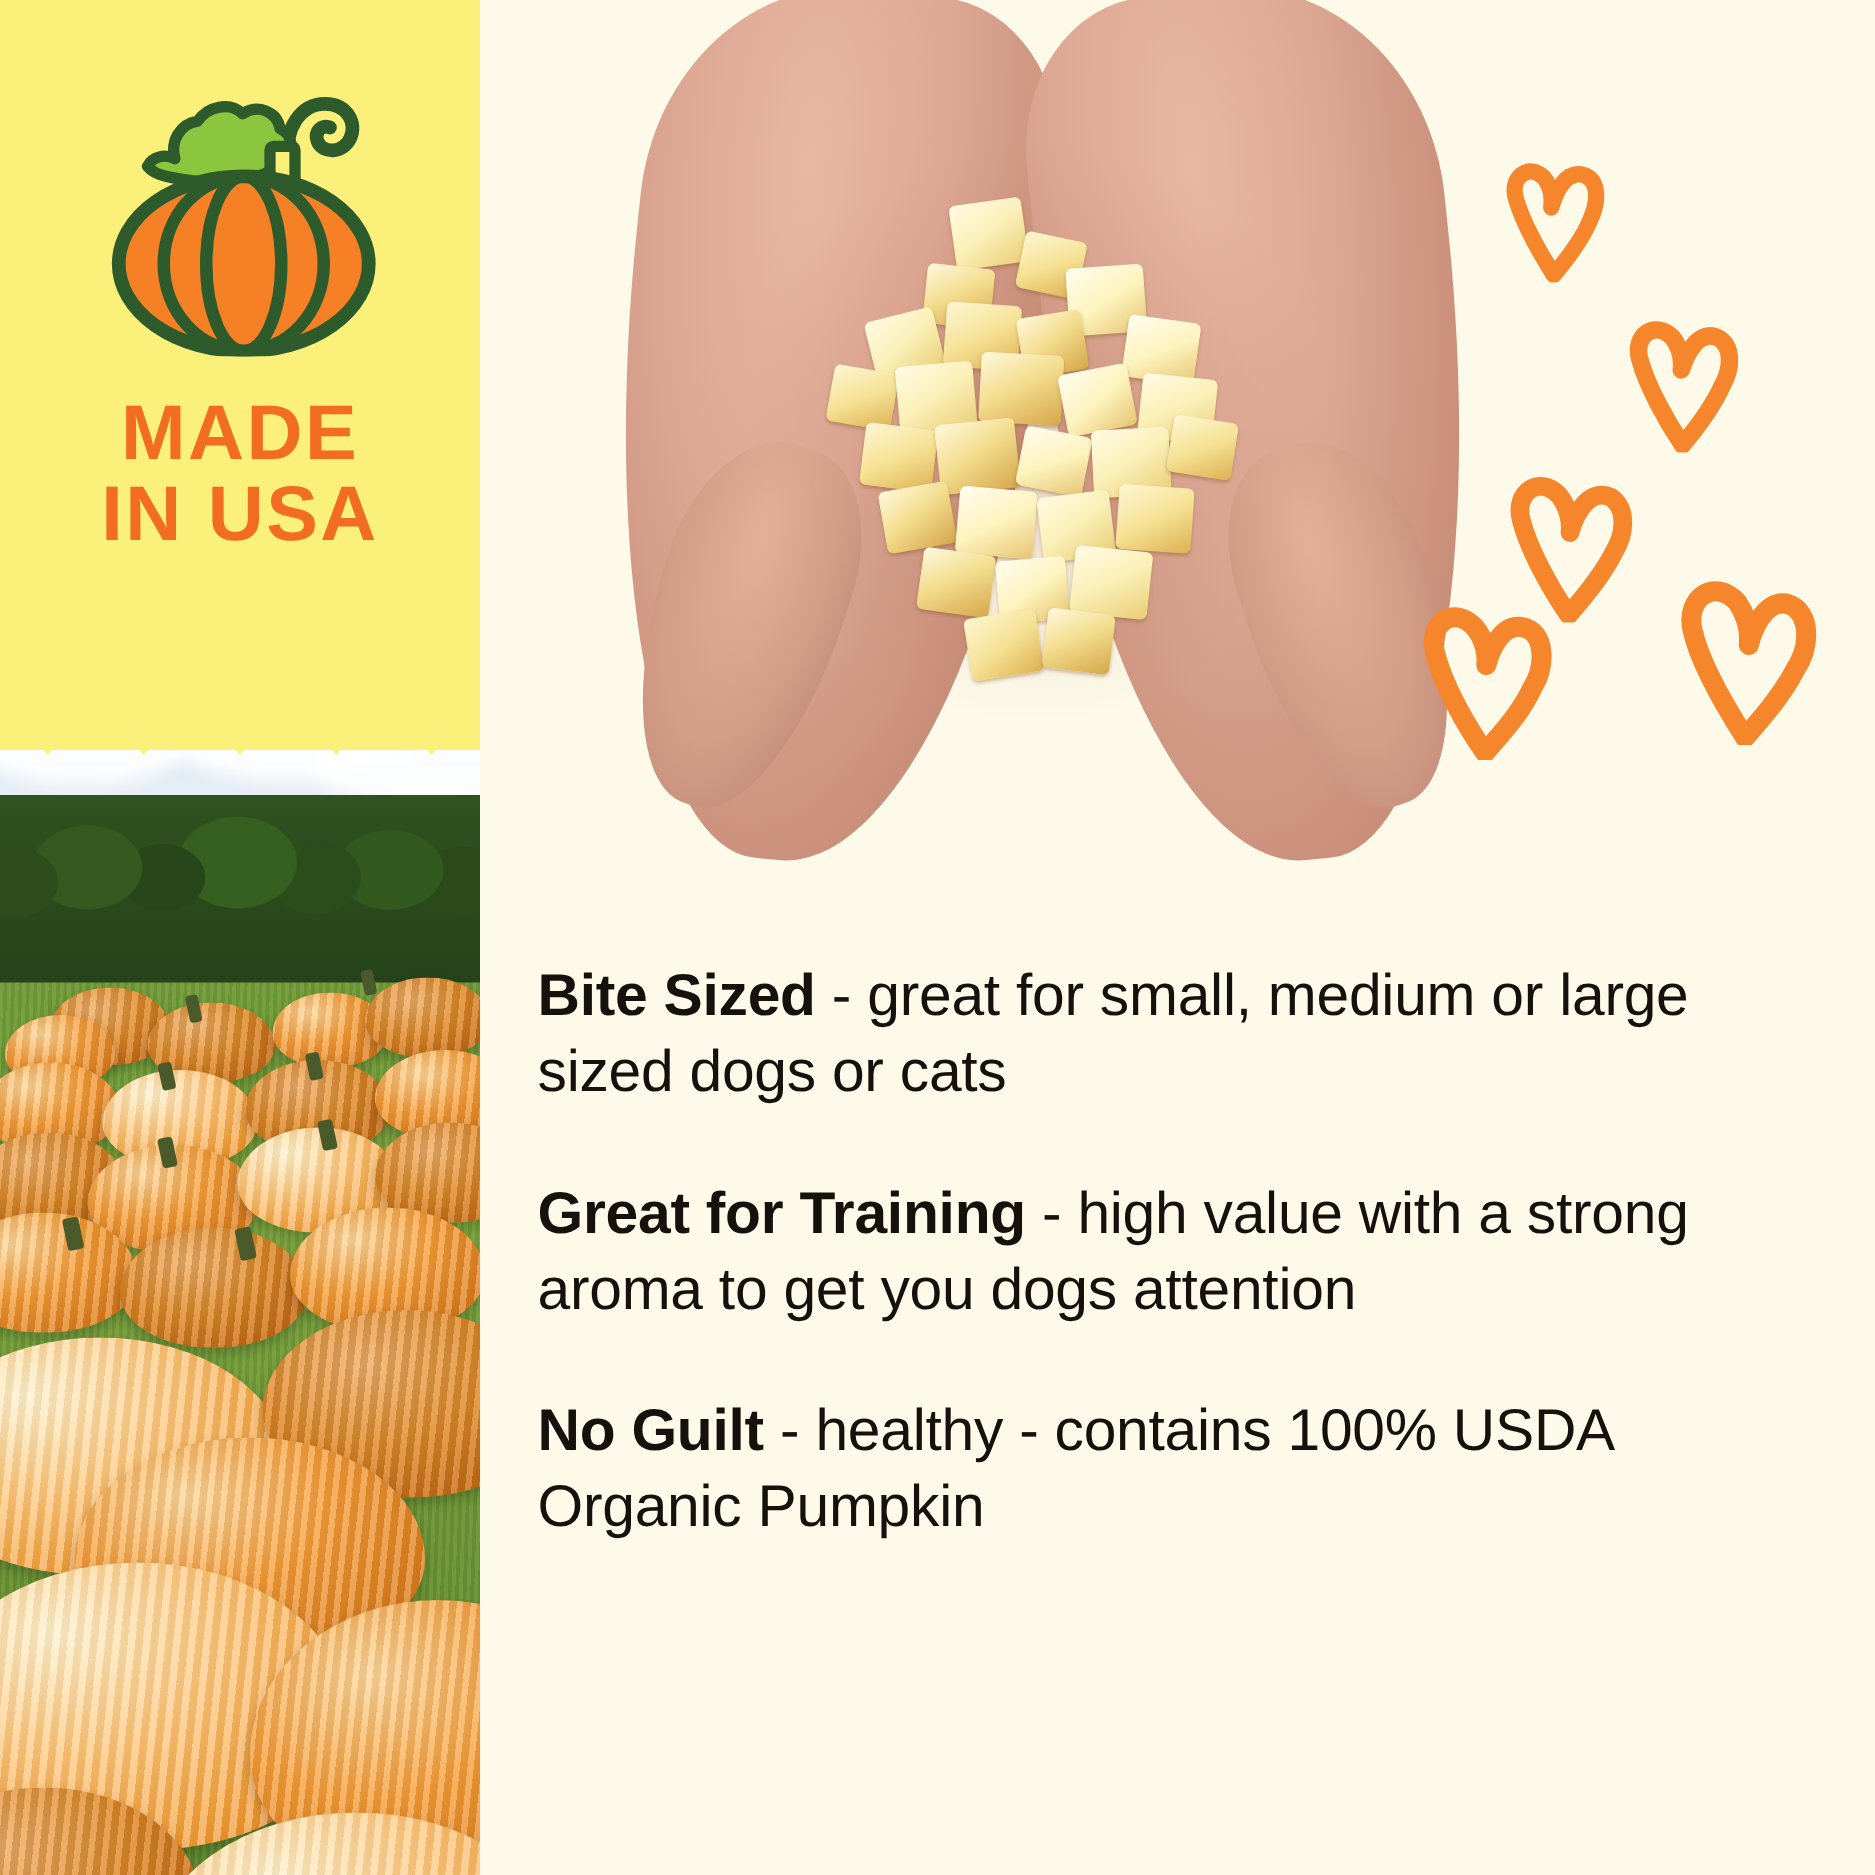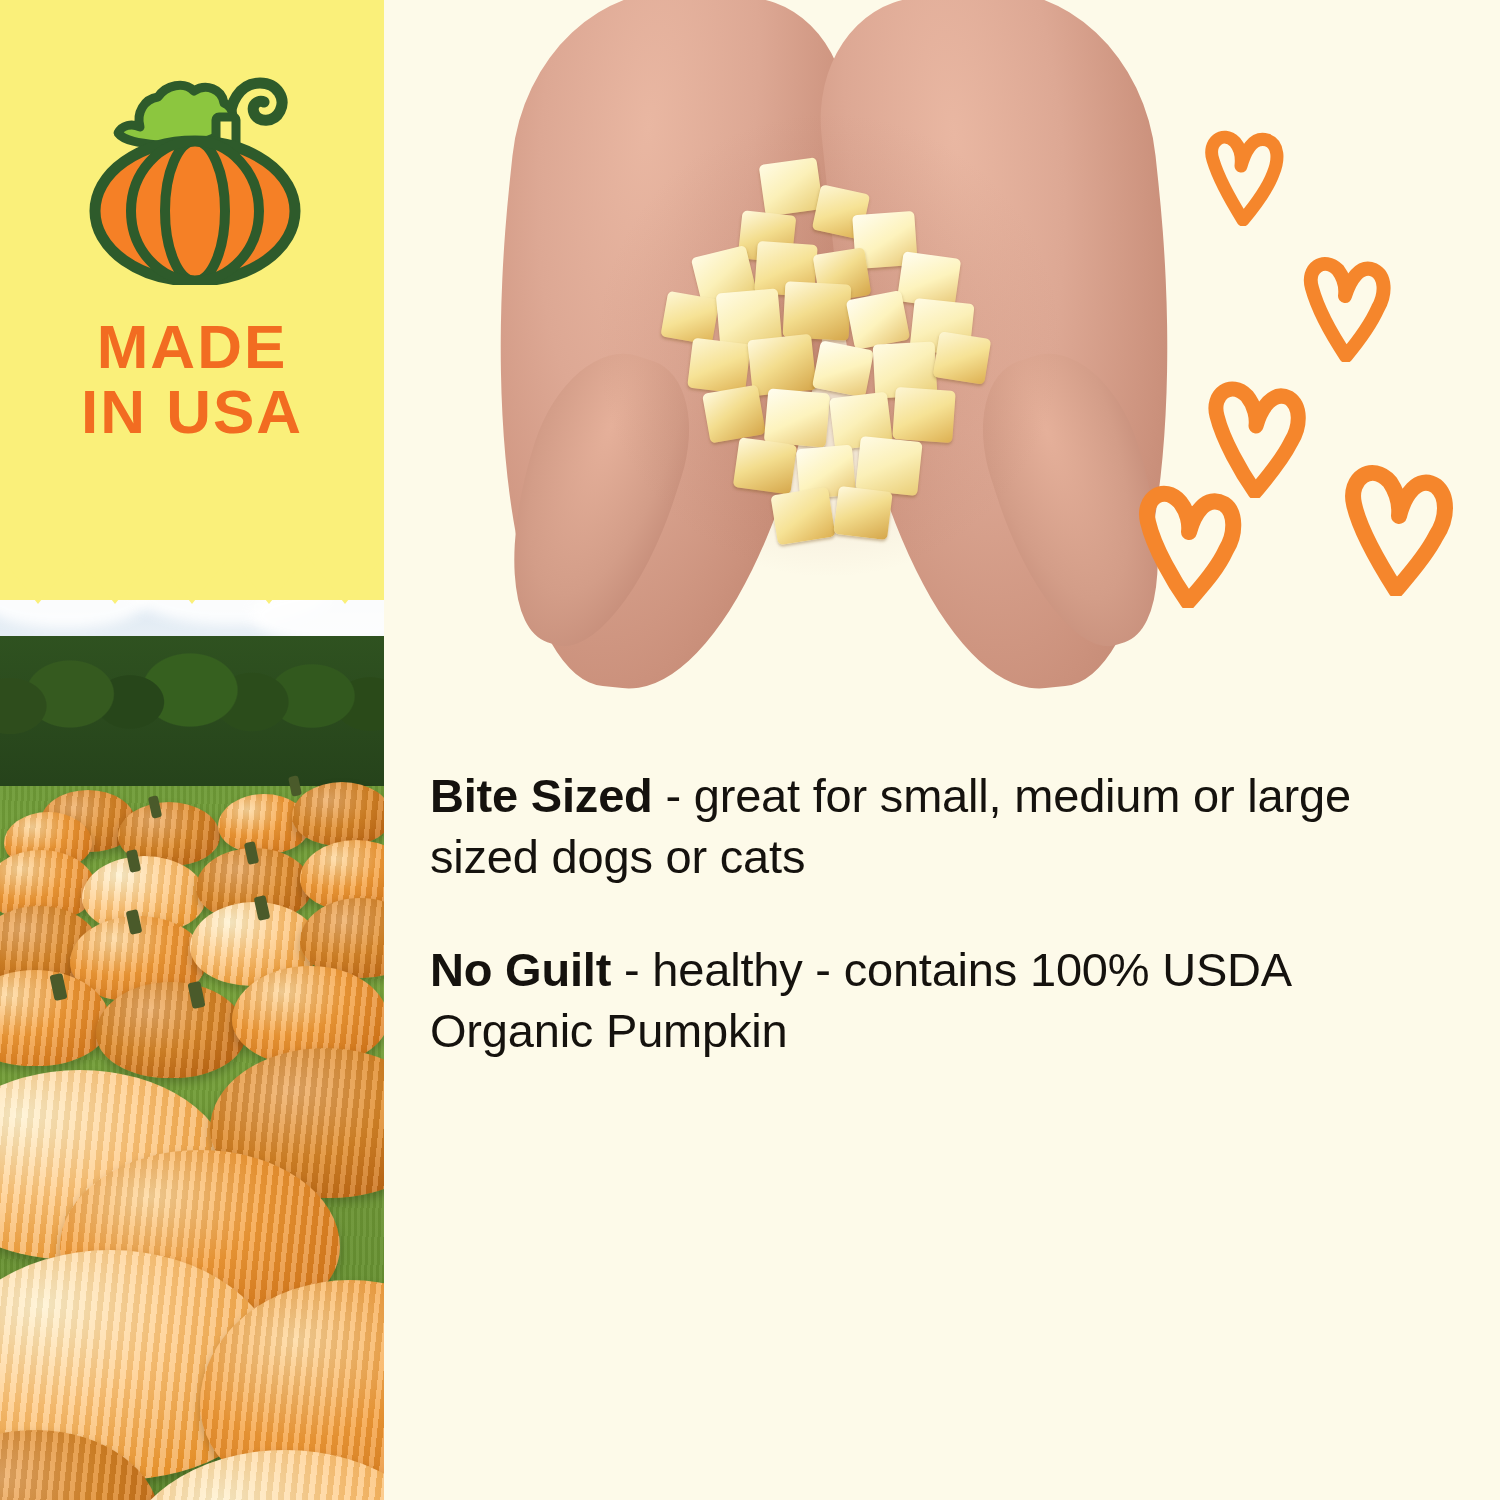--- a/index.html
+++ b/index.html
@@ -365,18 +365,21 @@
     <svg class="heart" style="left:952px; top:460px; width:118px; height:136px;" viewBox="0 0 118 136">
       <path d="M18,44 C12,18 36,2 54,22 C62,34 64,46 63,56 C68,36 82,14 100,26
                C112,36 112,58 100,76 C90,96 72,116 60,130 C46,108 24,72 18,44 Z" fill="none" stroke="#F5862C" stroke-width="16" stroke-linejoin="round" stroke-linecap="round"></path>
     </svg>
 
     <div id="features">
       <p class="feature">
         <b>Bite Sized</b><span> - great for small, medium or large sized dogs or cats</span>
       </p>
       <p class="feature">
+        <b>Great for Training</b><span> - high value with a strong aroma to get you dogs attention</span>
+      </p>
+      <p class="feature">
         <b>No Guilt</b><span> - healthy - contains 100% USDA Organic Pumpkin</span>
       </p>
     </div>
 
   </div>
 </div>
 
 </body></html>

